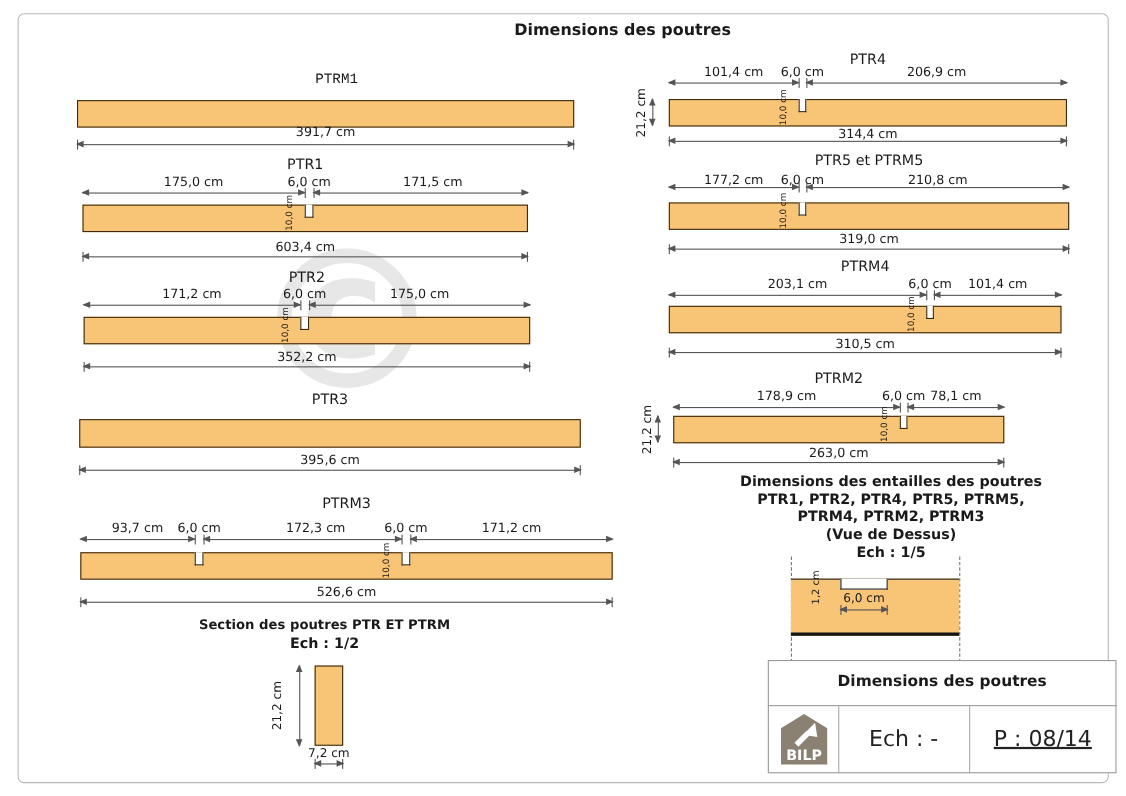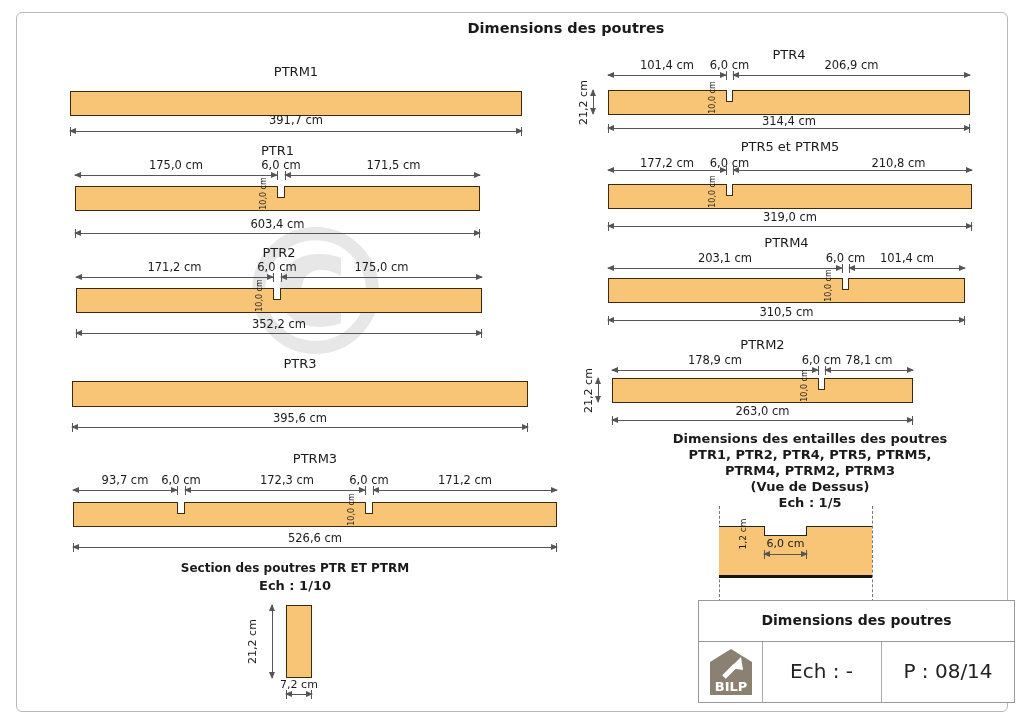--- a/index.html
+++ b/index.html
@@ -38,21 +38,21 @@
 
 <div id="page">
 
   <div class="wm" style="left:228px;top:206px;font-size:175px;">©</div>
 
   <div class="border-frame"></div>
 
   <div class="lbl hd" style="left:416px;top:20px;width:300px;">Dimensions des poutres</div>
 
   <div>
-    <div class="lbl name" style="left:70px;top:64px;width:452px;">PTRM1</div>
+    <div class="lbl name" style="left:80px;top:64px;width:452px;font-family:Liberation Mono, monospace;">PTRM1</div>
     <div class="beam" style="left:70px;top:91px;width:452px;height:25px;"></div>
     <div class="lbl" style="left:70px;top:113px;width:452px;">391,7 cm</div>
     <div class="dim" style="left:70px;top:131px;width:452px;"></div>
     <div class="tick" style="left:70px;top:127px;"></div>
     <div class="tick" style="left:521px;top:127px;"></div>
   </div>
 
   <div>
     <div class="lbl name" style="left:75px;top:143px;width:405px;">PTR1</div>
     <div class="lbl" style="left:75px;top:158px;width:202px;">175,0 cm</div>
@@ -139,21 +139,21 @@
     <div class="lbl" style="left:608px;top:114px;width:362px;">314,4 cm</div>
     <div class="dim" style="left:608px;top:128px;width:362px;"></div>
     <div class="tick" style="left:608px;top:124px;"></div>
     <div class="tick" style="left:969px;top:124px;"></div>
   </div>
 
   <div>
     <div class="lbl name" style="left:608px;top:139px;width:364px;">PTR5 et PTRM5</div>
     <div class="lbl" style="left:608px;top:156px;width:118px;">177,2 cm</div>
     <div class="lbl" style="left:700px;top:156px;width:59px;">6,0 cm</div>
-    <div class="lbl" style="left:733px;top:156px;width:239px;margin-left:46px;">210,8 cm</div>
+    <div class="lbl" style="left:733px;top:156px;width:239px;">210,8 cm</div>
     <div class="dim" style="left:608px;top:170px;width:118px;"></div>
     <div class="dim" style="left:733px;top:170px;width:239px;"></div>
     <div class="tick" style="left:726px;top:166px;"></div>
     <div class="tick" style="left:733px;top:166px;"></div>
     <div class="beam" style="left:608px;top:184px;width:364px;height:25px;"></div>
     <div class="notch" style="left:726px;top:184px;width:7px;height:12px;"></div>
     <div class="rlbl" style="left:692px;top:187px;width:40px;">10,0 cm</div>
     <div class="lbl" style="left:608px;top:210px;width:364px;">319,0 cm</div>
     <div class="dim" style="left:608px;top:226px;width:364px;"></div>
     <div class="tick" style="left:608px;top:222px;"></div>
@@ -210,21 +210,21 @@
     <div class="notch" style="left:764px;top:526px;width:43px;height:10px;border-color:#222;"></div>
     <div class="rlbl s9" style="left:723px;top:529px;width:40px;">1,2 cm</div>
     <div class="lbl" style="left:757px;top:537px;width:57px;font-size:11px;">6,0 cm</div>
     <div class="dim" style="left:764px;top:554px;width:43px;"></div>
     <div class="tick" style="left:764px;top:550px;"></div>
     <div class="tick" style="left:806px;top:550px;"></div>
   </div>
 
   <div>
     <div class="lbl hd2" style="left:140px;top:561px;width:310px;font-size:12px;">Section des poutres PTR ET PTRM</div>
-    <div class="lbl hd2" style="left:140px;top:578px;width:310px;font-size:13px;">Ech : 1/10</div>
+    <div class="lbl hd2" style="left:140px;top:578px;width:310px;font-size:13px;">Ech : 1/2</div>
     <div class="rlbl md" style="left:229px;top:635px;width:46px;">21,2 cm</div>
     <div class="dimv" style="left:272px;top:605px;height:73px;"></div>
     <div class="beam" style="left:286px;top:605px;width:26px;height:73px;"></div>
     <div class="lbl" style="left:264px;top:678px;width:70px;font-size:11px;">7,2 cm</div>
     <div class="dim" style="left:286px;top:694px;width:26px;"></div>
     <div class="tick" style="left:286px;top:690px;"></div>
     <div class="tick" style="left:311px;top:690px;"></div>
   </div>
 
   <div>
@@ -233,16 +233,16 @@
     <div class="sep" style="left:762px;top:642px;height:61px;border-left:1px solid #aaa;"></div>
     <div class="sep" style="left:881px;top:642px;height:61px;border-left:1px solid #aaa;"></div>
     <div class="lbl" style="left:698px;top:612px;width:317px;font-weight:bold;font-size:14px;">Dimensions des poutres</div>
     <svg style="position:absolute;left:709px;top:648px;" width="44" height="48" viewBox="0 0 44 48">
       <polygon points="22,1 43,14 43,47 1,47 1,14" fill="#8A8173"></polygon>
       <line x1="15" y1="29" x2="26" y2="18" stroke="#ffffff" stroke-width="5"></line>
       <polygon points="32,9 34,22 21,20" fill="#ffffff"></polygon>
       <text x="22" y="43" text-anchor="middle" font-family="DejaVu Sans, sans-serif" font-size="13" font-weight="bold" fill="#ffffff">BILP</text>
     </svg>
     <div class="lbl" style="left:762px;top:659px;width:119px;font-size:20px;color:#222;">Ech : -</div>
-    <div class="lbl" style="left:881px;top:659px;width:134px;font-size:20px;color:#222;">P : 08/14</div>
+    <div class="lbl" style="left:881px;top:659px;width:134px;font-size:20px;color:#222;text-decoration:underline;">P : 08/14</div>
   </div>
 
 </div>
 
 </body></html>

